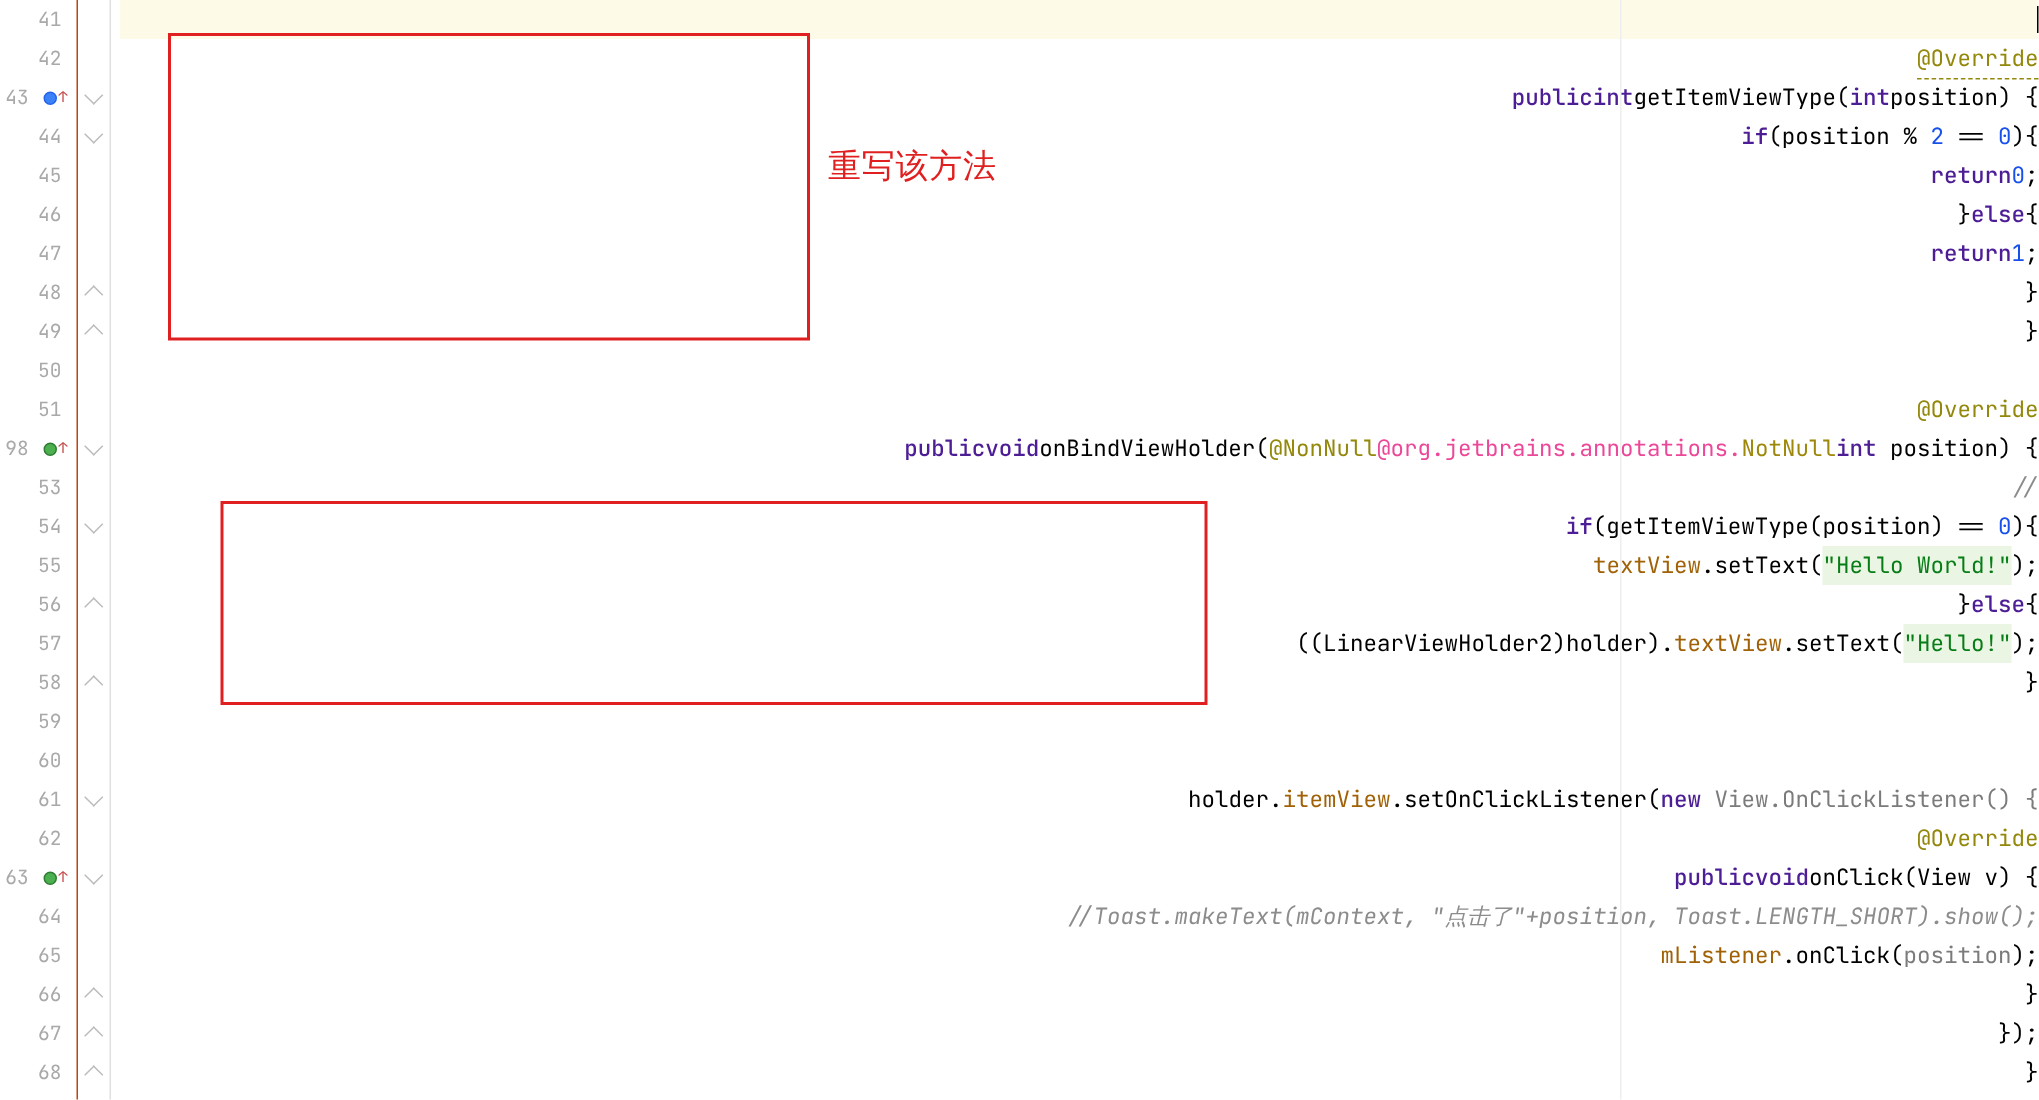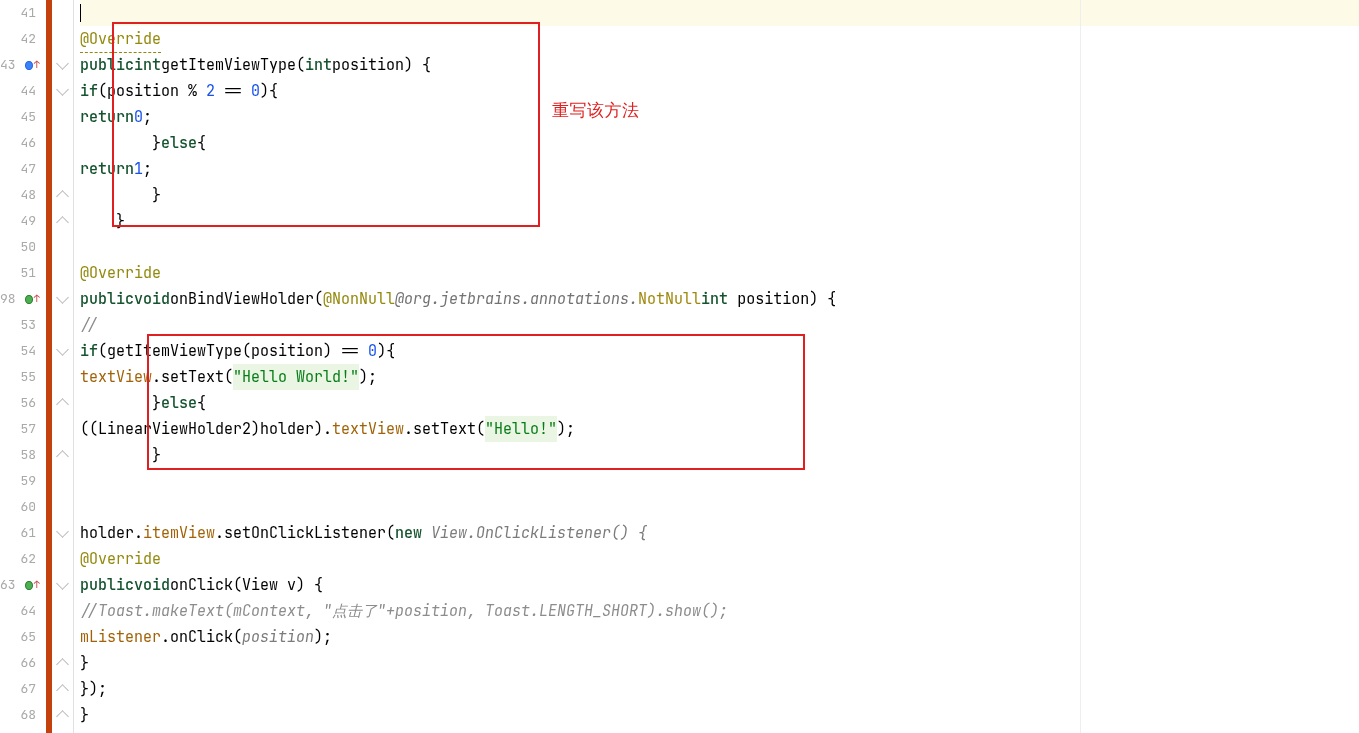--- a/index.html
+++ b/index.html
@@ -14,21 +14,21 @@
   .editor {
     display: flex;
     width: 100%;
     height: 733px;
     position: relative;
   }
   .gutter {
     flex: 0 0 auto;
     width: 52px;
     background: #ffffff;
-    border-right: 6px solid #c2410c;
+    border-right: 1px solid #c2410c;
     text-align: right;
     color: #a9a9a9;
     padding-right: 6px;
     user-select: none;
     font-size: 13px;
   }
   .gutter .gline { height: 26px; display: flex; align-items: center; justify-content: flex-end; padding-right: 4px; }
   .gutter .gline.has-mark { padding-right: 0; }
   .mark-circle {
     display: inline-block;
@@ -52,49 +52,49 @@
     transform: rotate(-45deg);
     margin-top: -3px;
   }
   .fold-icon.up { transform: rotate(135deg); margin-top: 3px; }
   .code-area {
     flex: 1 1 auto;
     position: relative;
     padding-left: 6px;
     background: #fff;
   }
-  .code-area .line { height: 26px; white-space: pre; display:flex; align-items:center; }
+  .code-area .line { height: 26px; white-space: pre; display:flex; align-items:center;justify-content:flex-end; }
   .line.current { background: #fdfae7; }
   .right-margin {
     position: absolute; top: 0; bottom: 0; left: 1006px;
     border-left: 1px solid #eee; width: 0;
   }
   
-  .kw { color: #14532d; font-weight: 500; }
+  .kw { color: #4c1d95; font-weight: 500; }
   .ann { color: #93880b; }
   .ann-underline { border-bottom: 1px dashed #93880b; }
   .field { color: #a16207; }
   .num { color: #1750eb; }
   .str { color: #067d17; }
   .str-bg { background: #ebf5e3; }
-  .param-italic { color: #7b7b7b; font-style: italic; }
+  .param-italic { color: #7b7b7b; }
   .comment { color: #8c8c8c; font-style: italic; }
-  .pkg { color: #737373; font-style: italic; }
+  .pkg { color: #ec4899; }
   .notnull { color: #9e880b; }
   
   .redbox {
     position: absolute;
     border: 2px solid #e02020;
     pointer-events: none;
   }
   .red-text {
     position: absolute;
     color: #e02020;
     font-family: "SimSun", serif;
-    font-size: 17px;
+    font-size: 22px;
     letter-spacing: 0.5px;
     pointer-events: none;
   }
   .caret {
     display: inline-block;
     width: 1px;
     height: 18px;
     background: #000;
     vertical-align: middle;
   }

